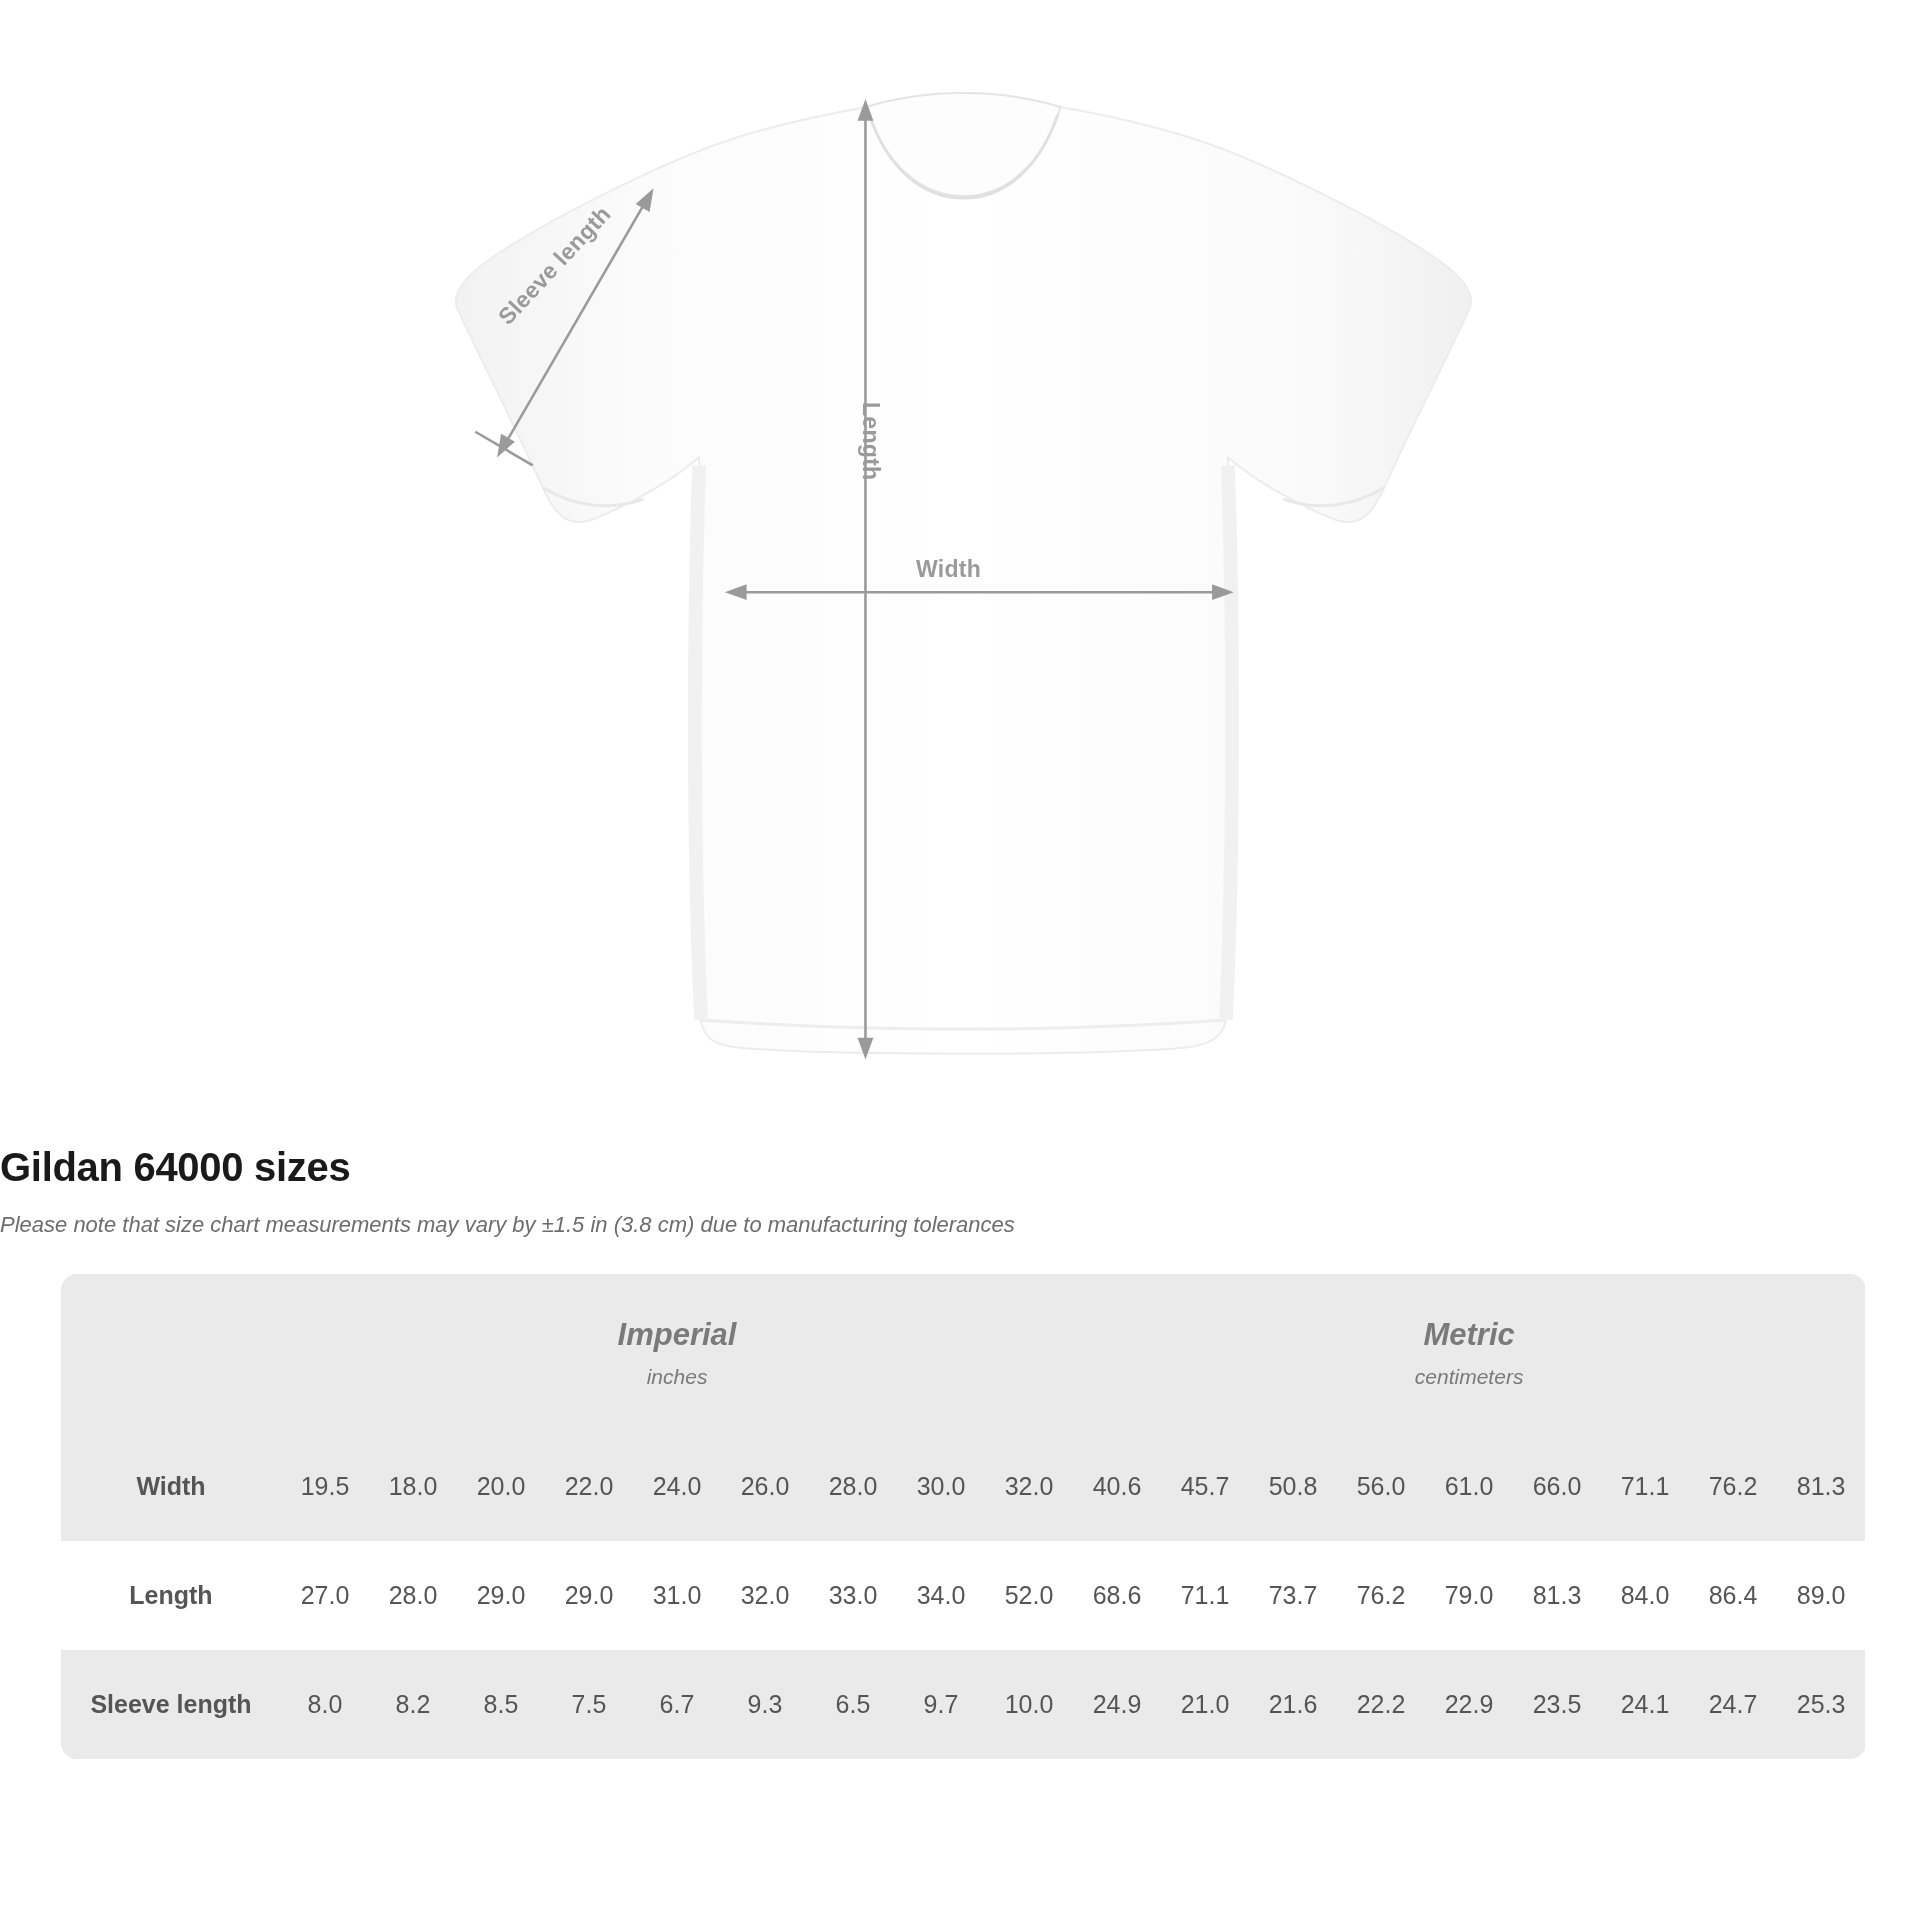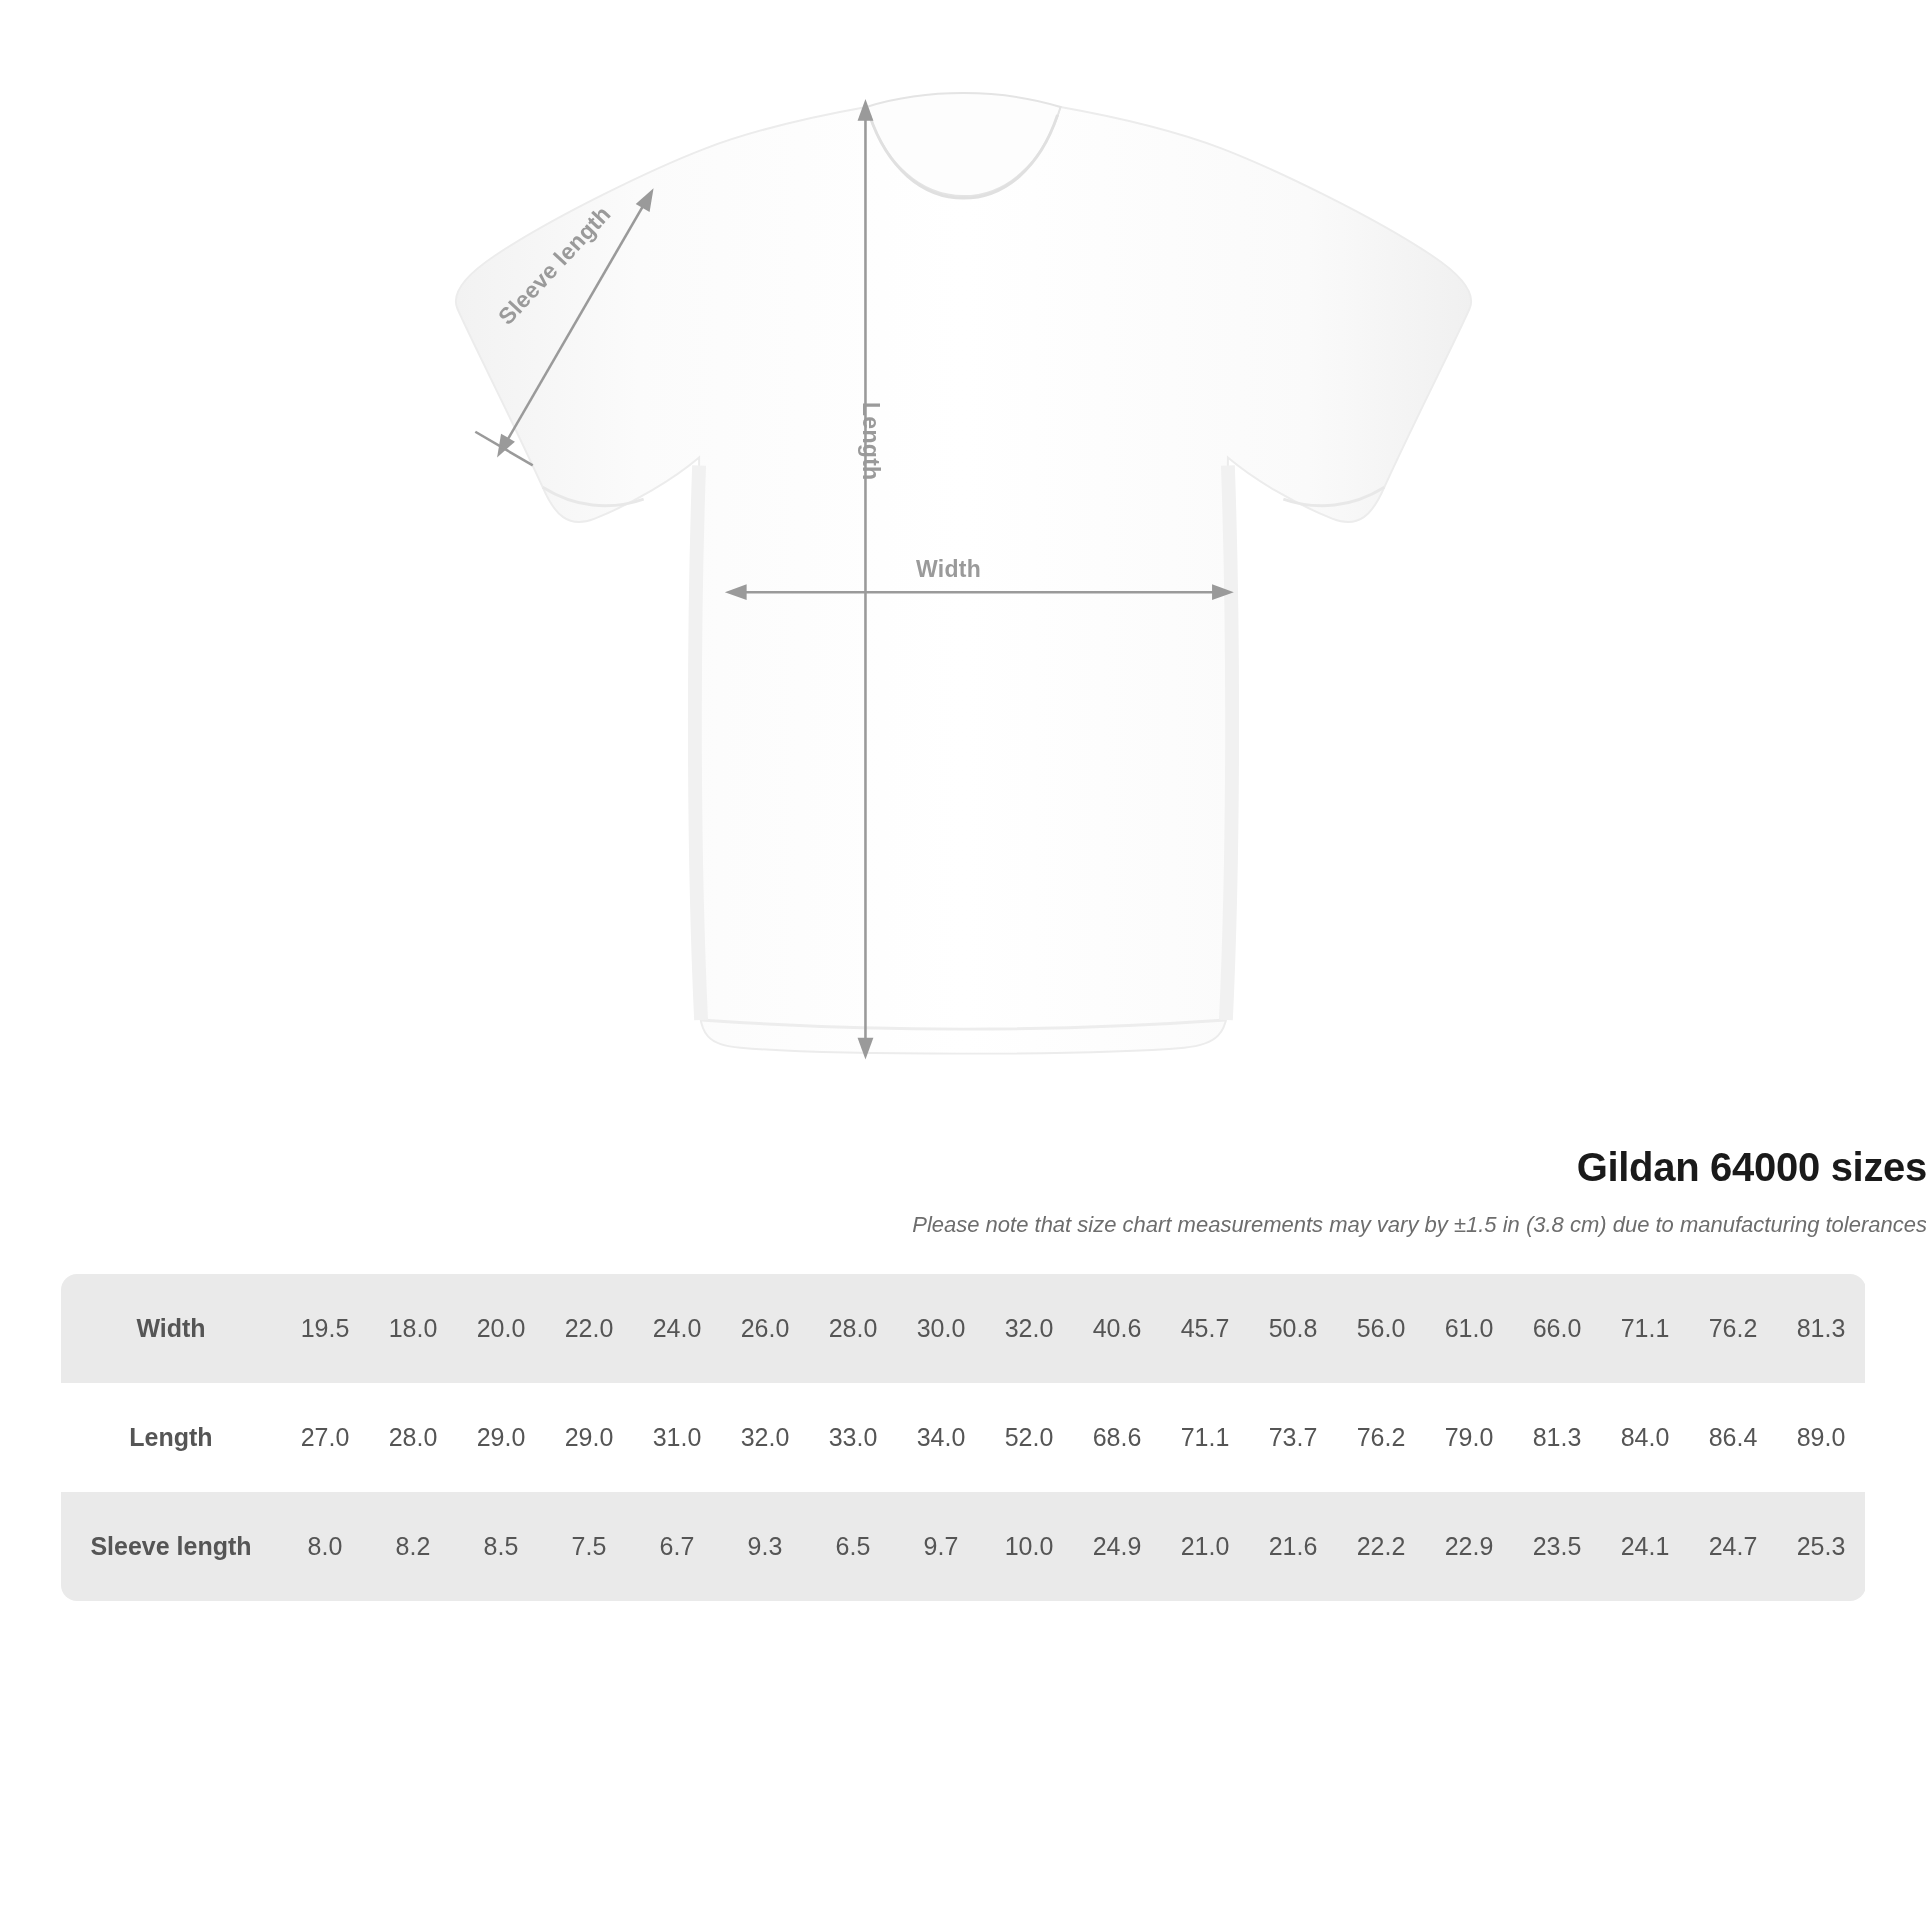--- a/index.html
+++ b/index.html
@@ -48,23 +48,22 @@
     transform: rotate(90deg);
     transform-origin: left top;
   }
   .label-width {
     left: 916px;
     top: 556px;
   }
 
   
   .title-block {
-    text-align: right;
+    text-align: left;
     margin-top: 26px;
-    padding-left: 46px;
   }
   .chart-title {
     font-size: 40px;
     font-weight: bold;
     color: #1a1a1a;
     letter-spacing: -0.3px;
   }
   .chart-note {
     margin-top: 22px;
     font-size: 22px;
@@ -233,20 +232,31 @@
         <col class="col-data">
         <col class="col-data">
         <col class="col-data">
         <col class="col-data">
         <col class="col-data">
         <col class="col-data">
         <col class="col-data">
         <col class="col-data">
       </colgroup>
     <tbody id="table-body">
+        <tr class="unit-row">
+          <td></td>
+          <td colspan="9">
+            <div class="unit-name">Imperial</div>
+            <div class="unit-sub">inches</div>
+          </td>
+          <td colspan="9">
+            <div class="unit-name">Metric</div>
+            <div class="unit-sub">centimeters</div>
+          </td>
+        </tr>
         <tr class="data-row shade">
           <td class="rowhead">Width</td>
           <td>19.5</td>
           <td>18.0</td>
           <td>20.0</td>
           <td>22.0</td>
           <td>24.0</td>
           <td>26.0</td>
           <td>28.0</td>
           <td>30.0</td>

